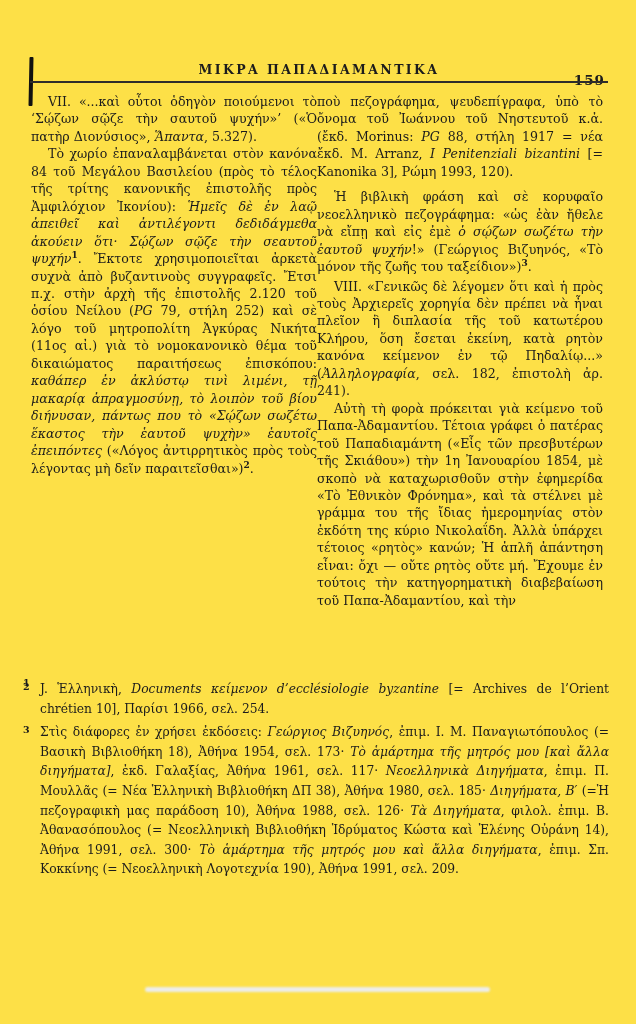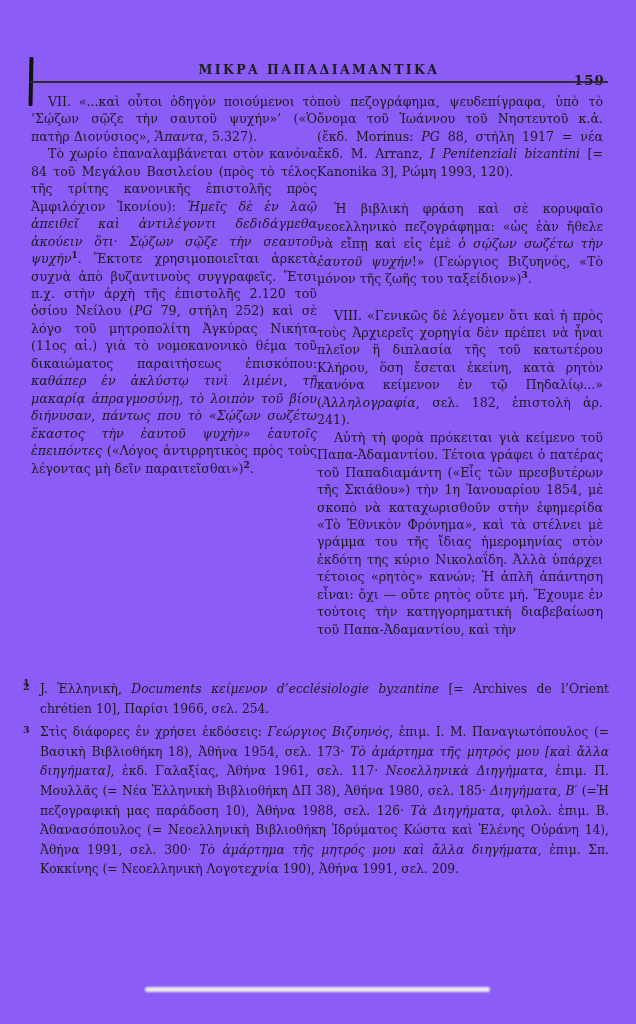--- a/index.html
+++ b/index.html
@@ -1,19 +1,19 @@
 <!DOCTYPE html>
 <html lang="el"><head>
 <meta charset="utf-8">
 <style>
   html,body{margin:0;padding:0;background:#ffffff;}
   #page{
     position:relative;
     width:636px;height:1024px;
-    background:#8b5cf6;
+    background:#fde047;
     font-family:"DejaVu Serif","Liberation Serif",serif;
     color:#1c1c1c;
     overflow:hidden;
   }
   .header-title{
     position:absolute;top:62px;left:30px;right:28px;
     text-align:center;font-size:12.5px;font-weight:bold;letter-spacing:2.4px;
     white-space:nowrap;
   }
   .page-number{
@@ -27,22 +27,22 @@
     position:absolute;top:93px;left:31px;width:578px;
     display:flex;
   }
   .col{
     width:286px;
     font-size:12.6px;line-height:17.45px;
     text-align:justify;text-justify:inter-word;
   }
   .col p{margin:0;}
   .col p.indent{text-indent:17px;}
-  .col p.gap-small{margin-top:20px;}
-  .col p.gap-large{margin-top:19px;}
+  .col p.gap-small{margin-top:8px;}
+  .col p.gap-large{margin-top:2px;}
   .it{font-style:italic;}
   sup.ref{font-size:9px;line-height:0;vertical-align:super;font-weight:bold;}
   .footnotes{
     position:absolute;top:676px;left:22px;width:587px;
     font-size:12.3px;line-height:19.6px;
   }
   .footnote{
     position:relative;padding-left:18px;text-align:justify;margin-bottom:4px;
   }
   .fn-marker{

